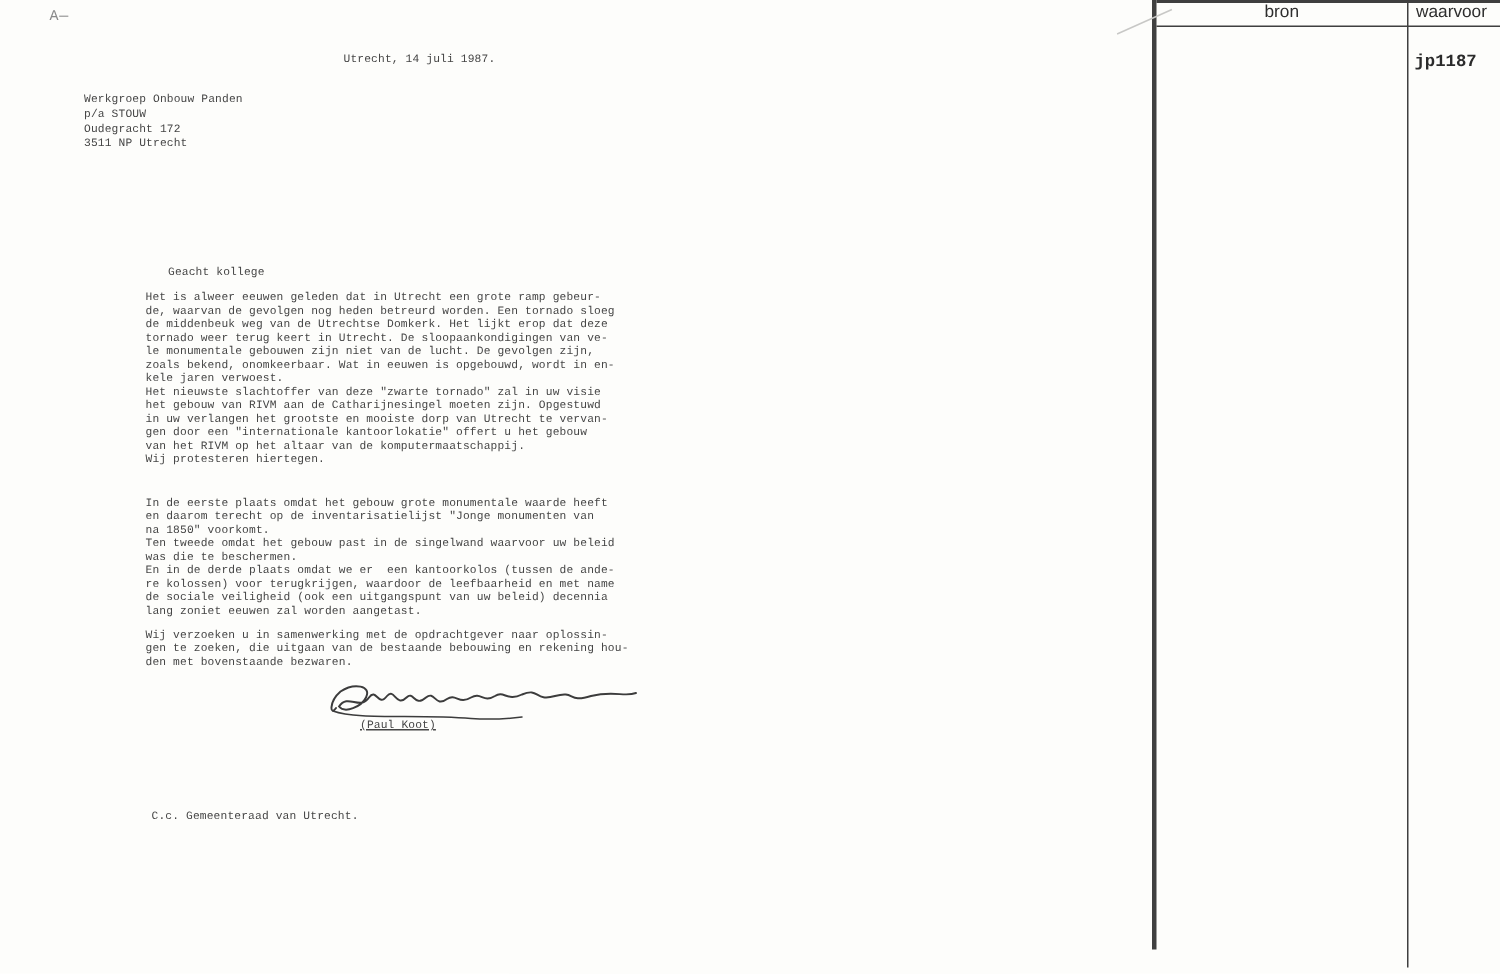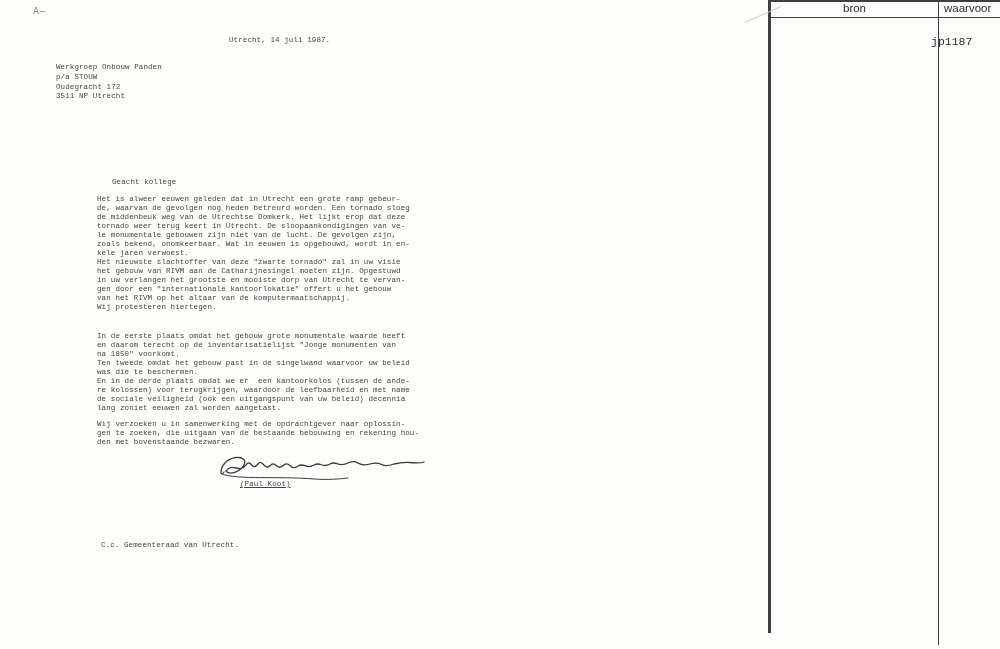--- a/index.html
+++ b/index.html
@@ -73,21 +73,21 @@
   }
   .hdr-bron { left: 0; width: 167px; text-align: center; }
   .hdr-verwerkt { left: 173px; width: 59px; text-align: left; }
   .annot-cell {
     position: absolute;
     font-family: "Liberation Mono", "DejaVu Sans Mono", monospace;
     white-space: pre;
     color: #2b2b2b;
   }
   .cell-bron { left: 7px; top: 21px; font-size: 11.5px; line-height: 14px; }
-  .cell-verwerkt { left: 160px; top: 35px; font-size: 11.5px; }
+  .cell-verwerkt { left: 172px; top: 35px; font-size: 11.5px; font-weight: bold; }
   .pencil-mark {
     position: absolute;
     left: -28px; top: 14px;
     width: 40px; height: 0;
     border-top: 1px solid #c8c8c6;
     transform: rotate(-24deg);
   }
 </style>
 </head>
 <body>

